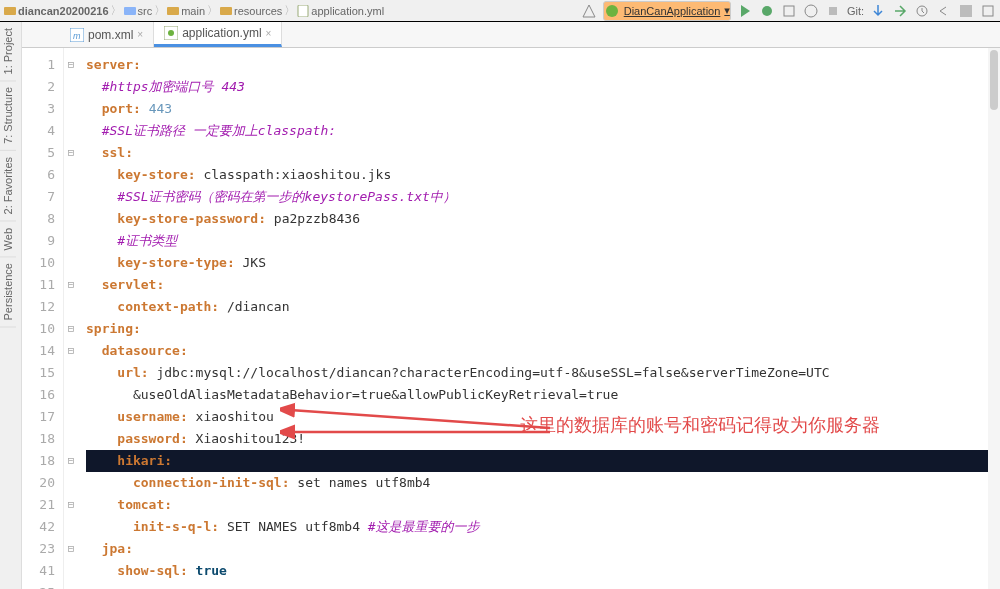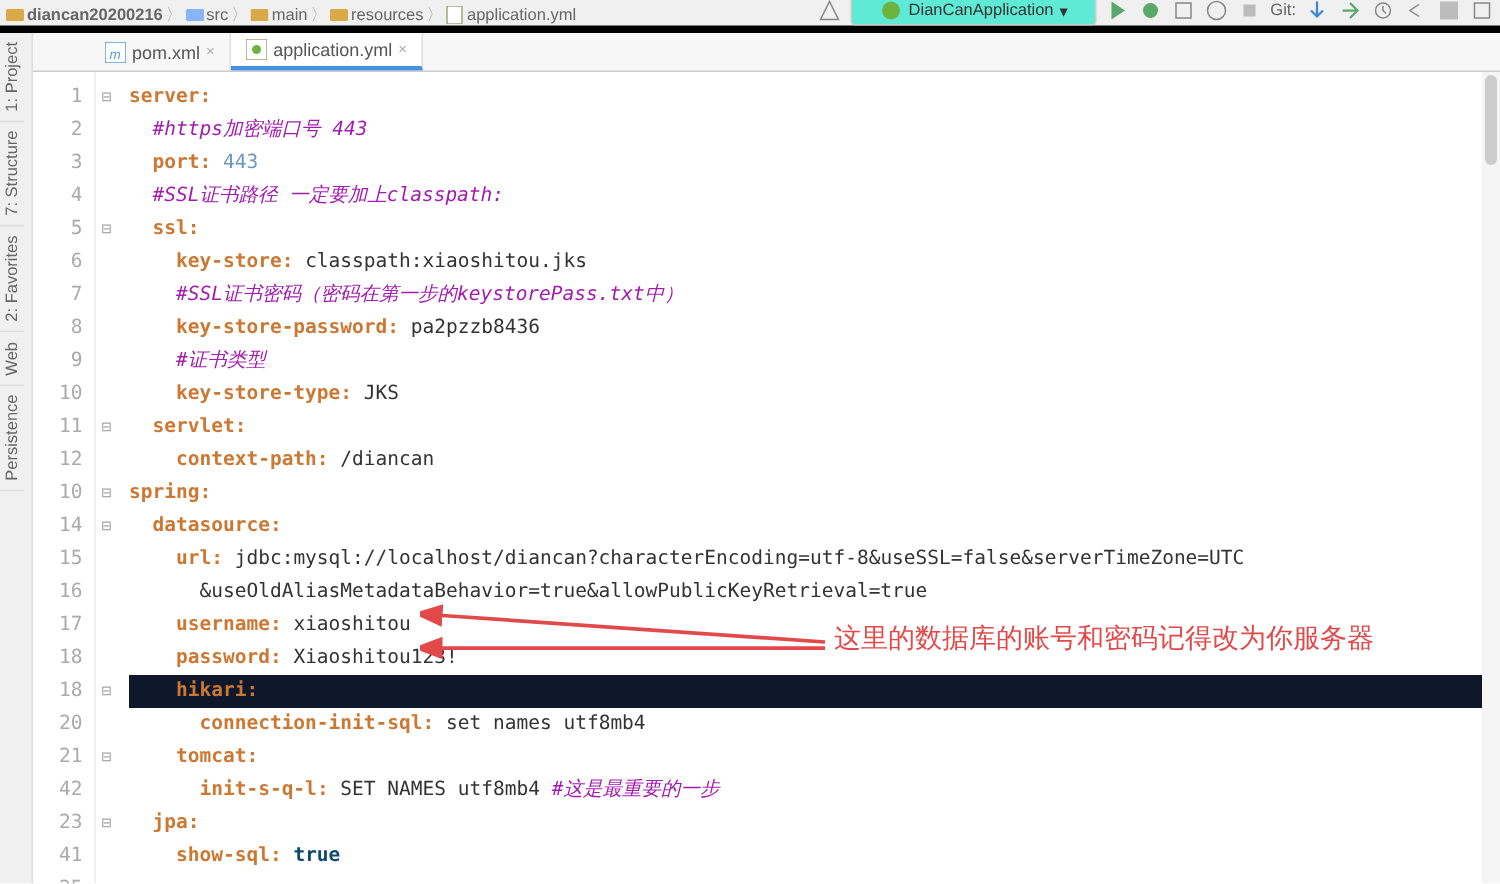--- a/index.html
+++ b/index.html
@@ -1,24 +1,24 @@
 <!DOCTYPE html>
 <html><head>
 <meta charset="utf-8">
 <style>
 * { margin: 0; padding: 0; box-sizing: border-box; }
 body { font-family: 'Menlo', 'Consolas', monospace; font-size: 13px; background: #fff; color: #333; overflow: hidden; width: 1000px; height: 589px; position: relative; }
 
-.toolbar-top { height: 22px; background: #f0f0f0; border-bottom: 5px solid #000000; display: flex; align-items: flex-end; padding: 0 4px; gap: 4px; font-family: Arial, sans-serif; font-size: 11px; }
+.toolbar-top { height: 22px; background: #f0f0f0; border-bottom: 1px solid #000000; display: flex; align-items: center; padding: 0 4px; gap: 4px; font-family: Arial, sans-serif; font-size: 11px; }
 .breadcrumb { display: flex; align-items: center; gap: 2px; flex: 1; color: #666; }
 .breadcrumb-item { display: flex; align-items: center; gap: 2px; }
 .breadcrumb-sep { color: #aaa; }
 .folder-icon { width: 12px; height: 12px; display: inline-flex; }
 .toolbar-right { display: flex; align-items: center; gap: 6px; }
-.run-config { background: #5eead4; border: 1px solid #ccc; padding: 1px 18px; border-radius: 3px; display: flex; align-items: center; gap: 4px; }
+.run-config { background: #fdba74; border: 1px solid #ccc; padding: 1px 0; border-radius: 3px; display: flex; align-items: center; gap: 4px; text-decoration: underline; }
 .toolbar-icon { width: 16px; height: 16px; display: inline-flex; align-items: center; justify-content: center; }
 .git-label { color: #666; }
 
 .tabs-row { height: 26px; background: #f7f7f7; border-bottom: 1px solid #ccc; display: flex; align-items: stretch; padding-left: 60px; }
 .tab { display: flex; align-items: center; gap: 4px; padding: 0 10px; border-right: 1px solid #ddd; font-family: Arial, sans-serif; font-size: 12px; color: #555; cursor: pointer; }
 .tab.active { background: #fff; border-bottom: 3px solid #4a90e2; }
 .tab-close { color: #aaa; font-size: 10px; }
 .file-icon { width: 14px; height: 14px; }
 
 .left-gutter { position: absolute; left: 0; top: 22px; bottom: 0; width: 22px; background: #f0f0f0; border-right: 1px solid #ddd; }
@@ -37,21 +37,21 @@
 .code-line { height: 22px; }
 .code-line.highlighted { background: #0f172a; }
 
 
 .yaml-key { color: #cc7832; font-weight: bold; }
 .yaml-colon { color: #cc7832; font-weight: bold; }
 .yaml-str { color: #333; }
 .yaml-num { color: #6897bb; }
 .yaml-bool { color: #0c4a6e; font-weight: bold; }
 .yaml-comment { color: #a21caf; font-style: italic; }
-.anno-text { position: absolute; left: 556px; top: 412px; width: 420px; color: #e24a4a; font-family: "Microsoft YaHei", Arial, sans-serif; font-size: 18px; line-height: 26px; }
+.anno-text { position: absolute; left: 520px; top: 412px; width: 420px; color: #e24a4a; font-family: "Microsoft YaHei", Arial, sans-serif; font-size: 18px; line-height: 26px; }
 .arrow-svg { position: absolute; left: 280px; top: 396px; }
 
 
 .scrollbar { position: absolute; right: 0; top: 48px; bottom: 0; width: 12px; background: #f5f5f5; }
 .scroll-thumb { width: 8px; margin: 2px; background: #ccc; border-radius: 4px; }
 
 .play-green { color: #59a869; }
 .bug-green { color: #59a869; }
 .git-blue { color: #3e86d6; }
 .git-green { color: #59a869; }

